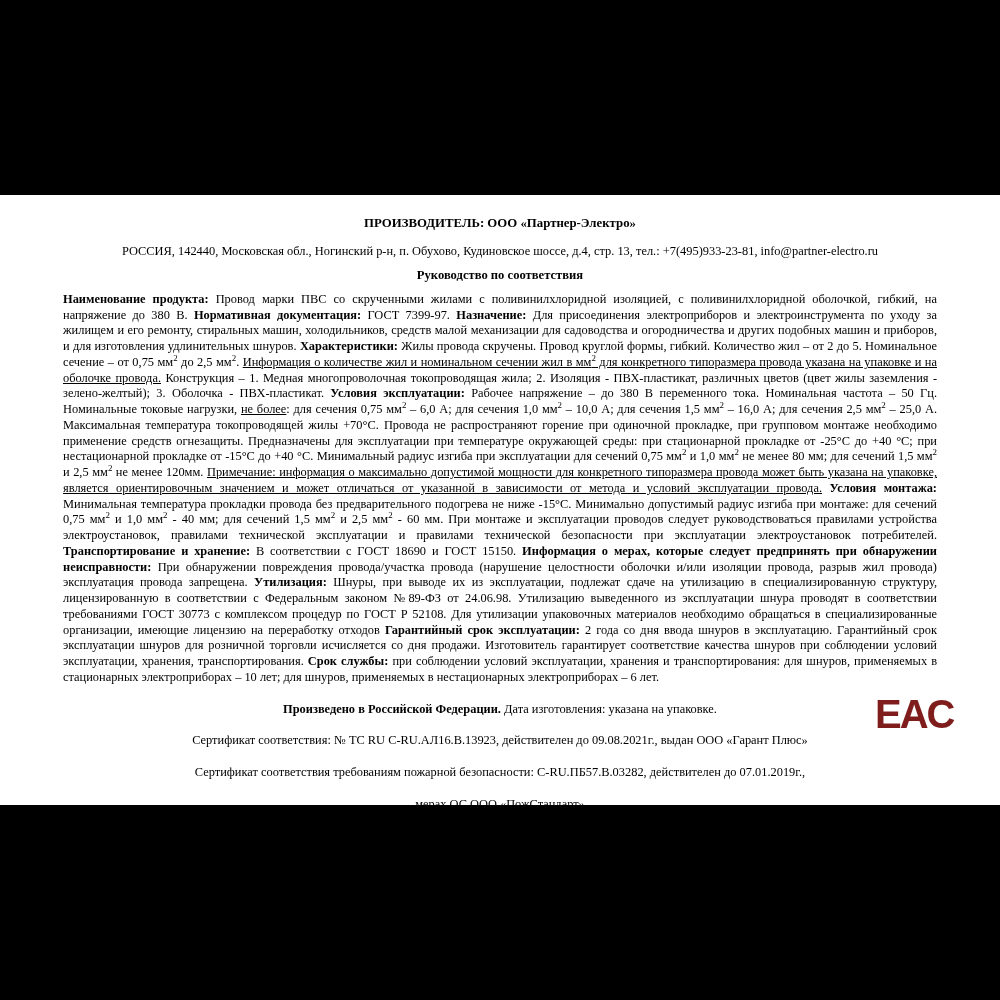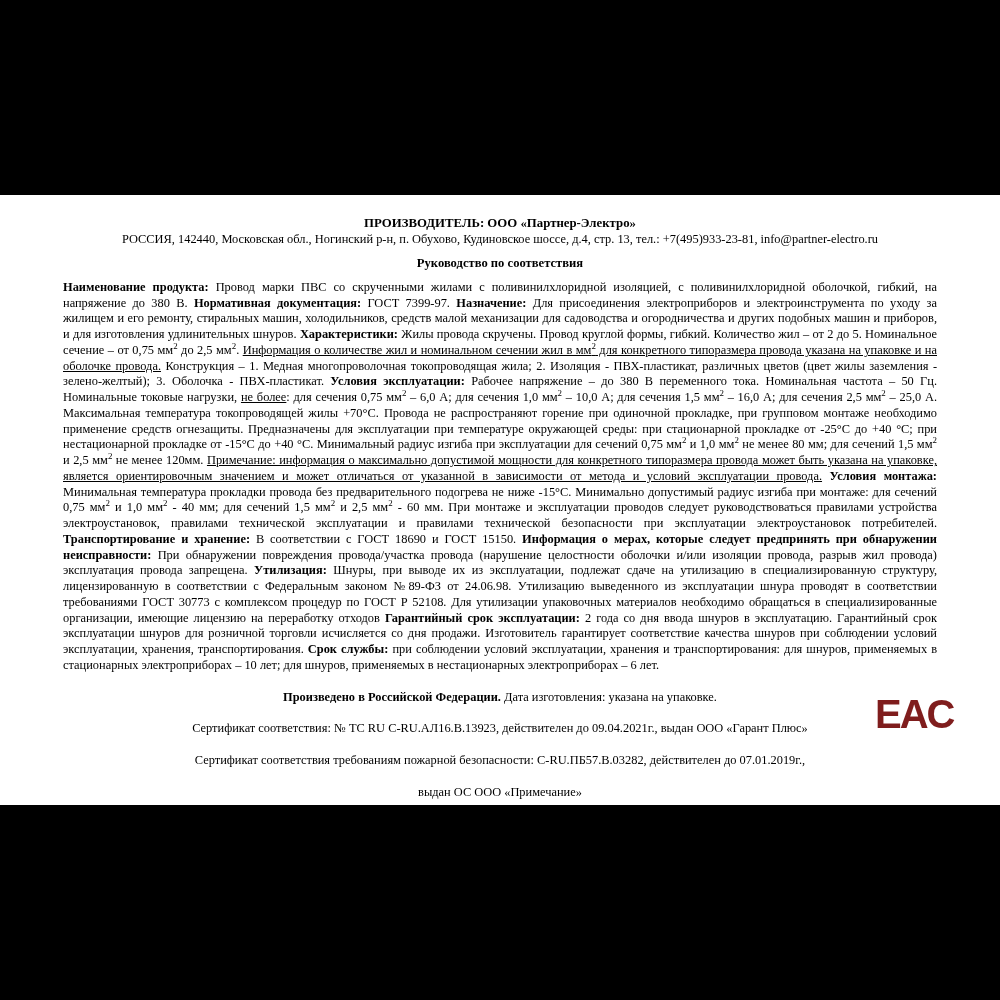--- a/index.html
+++ b/index.html
@@ -32,21 +32,21 @@
     font-size: 12.4px;
     line-height: 1.27;
     text-align: justify;
   }
   .b { font-weight: bold; }
   .u { text-decoration: underline; }
   .hdr-title {
     font-weight: bold;
     font-size: 12.8px;
     text-align: center;
-    margin-bottom: 1px;
+    margin-bottom: 13px;
   }
   .hdr-addr {
     text-align: center;
     font-size: 12.4px;
     margin-bottom: 8px;
   }
   .hdr-guide {
     text-align: center;
     font-weight: bold;
     font-size: 12.6px;
@@ -89,23 +89,23 @@
     <div class="hdr-title">ПРОИЗВОДИТЕЛЬ: ООО «Партнер-Электро»</div>
     <div class="hdr-addr">РОССИЯ, 142440, Московская обл., Ногинский р-н, п. Обухово, Кудиновское шоссе, д.4, стр. 13, тел.: +7(495)933-23-81, info@partner-electro.ru</div>
     <div class="hdr-guide">Руководство по соответствия</div>
 
     <div class="body-text">
       <p><span class="b">Наименование продукта:</span><span> Провод марки ПВС со скрученными жилами с поливинилхлоридной изоляцией, с поливинилхлоридной оболочкой, гибкий, на напряжение до 380 В. </span><span class="b">Нормативная документация:</span><span> ГОСТ 7399-97. </span><span class="b">Назначение:</span><span> Для присоединения электроприборов и электроинструмента по уходу за жилищем и его ремонту, стиральных машин, холодильников, средств малой механизации для садоводства и огородничества и других подобных машин и приборов, и для изготовления удлинительных шнуров. </span><span class="b">Характеристики:</span><span> Жилы провода скручены. Провод круглой формы, гибкий. Количество жил – от 2 до 5. Номинальное сечение – от 0,75 мм<sup>2</sup> до 2,5 мм<sup>2</sup>. </span><span class="u">Информация о количестве жил и номинальном сечении жил в мм<sup>2</sup> для конкретного типоразмера провода указана на упаковке и на оболочке провода.</span><span> Конструкция – 1. Медная многопроволочная токопроводящая жила; 2. Изоляция - ПВХ-пластикат, различных цветов (цвет жилы заземления - зелено-желтый); 3. Оболочка - ПВХ-пластикат. </span><span class="b">Условия эксплуатации:</span><span> Рабочее напряжение – до 380 В переменного тока. Номинальная частота – 50 Гц. Номинальные токовые нагрузки, </span><span class="u">не более</span><span>: для сечения 0,75 мм<sup>2</sup> – 6,0 А; для сечения 1,0 мм<sup>2</sup> – 10,0 А; для сечения 1,5 мм<sup>2</sup> – 16,0 А; для сечения 2,5 мм<sup>2</sup> – 25,0 А. Максимальная температура токопроводящей жилы +70°С. Провода не распространяют горение при одиночной прокладке, при групповом монтаже необходимо применение средств огнезащиты. Предназначены для эксплуатации при температуре окружающей среды: при стационарной прокладке от -25°С до +40 °С; при нестационарной прокладке от -15°С до +40 °С. Минимальный радиус изгиба при эксплуатации для сечений 0,75 мм<sup>2</sup> и 1,0 мм<sup>2</sup> не менее 80 мм; для сечений 1,5 мм<sup>2</sup> и 2,5 мм<sup>2</sup> не менее 120мм. </span><span class="u">Примечание: информация о максимально допустимой мощности для конкретного типоразмера провода может быть указана на упаковке, является ориентировочным значением и может отличаться от указанной в зависимости от метода и условий эксплуатации провода.</span><span> </span><span class="b">Условия монтажа:</span><span> Минимальная температура прокладки провода без предварительного подогрева не ниже -15°С. Минимально допустимый радиус изгиба при монтаже: для сечений 0,75 мм<sup>2</sup> и 1,0 мм<sup>2</sup> - 40 мм; для сечений 1,5 мм<sup>2</sup> и 2,5 мм<sup>2</sup> - 60 мм. При монтаже и эксплуатации проводов следует руководствоваться правилами устройства электроустановок, правилами технической эксплуатации и правилами технической безопасности при эксплуатации электроустановок потребителей. </span><span class="b">Транспортирование и хранение:</span><span> В соответствии с ГОСТ 18690 и ГОСТ 15150. </span><span class="b">Информация о мерах, которые следует предпринять при обнаружении неисправности:</span><span> При обнаружении повреждения провода/участка провода (нарушение целостности оболочки и/или изоляции провода, разрыв жил провода) эксплуатация провода запрещена. </span><span class="b">Утилизация:</span><span> Шнуры, при выводе их из эксплуатации, подлежат сдаче на утилизацию в специализированную структуру, лицензированную в соответствии с Федеральным законом №89-ФЗ от 24.06.98. Утилизацию выведенного из эксплуатации шнура проводят в соответствии требованиями ГОСТ 30773 с комплексом процедур по ГОСТ Р 52108. Для утилизации упаковочных материалов необходимо обращаться в специализированные организации, имеющие лицензию на переработку отходов </span><span class="b">Гарантийный срок эксплуатации:</span><span> 2 года со дня ввода шнуров в эксплуатацию. Гарантийный срок эксплуатации шнуров для розничной торговли исчисляется со дня продажи. Изготовитель гарантирует соответствие качества шнуров при соблюдении условий эксплуатации, хранения, транспортирования. </span><span class="b">Срок службы:</span><span> при соблюдении условий эксплуатации, хранения и транспортирования: для шнуров, применяемых в стационарных электроприборах – 10 лет; для шнуров, применяемых в нестационарных электроприборах – 6 лет.</span></p>
     </div>
 
     <div class="tail">
       <p><span class="b">Произведено в Российской Федерации.</span><span> Дата изготовления: указана на упаковке.</span></p>
-      <p>Сертификат соответствия: № ТС RU C-RU.АЛ16.В.13923, действителен до 09.04.2021г., выдан ООО «Гарант Плюс»</p>
+      <p>Сертификат соответствия: № ТС RU C-RU.АЛ16.В.13923, действителен до 09.08.2021г., выдан ООО «Гарант Плюс»</p>
       <p>Сертификат соответствия требованиям пожарной безопасности: C-RU.ПБ57.В.03282, действителен до 07.01.2019г.,</p>
-      <p>выдан ОС ООО «Примечание»</p>
+      <p>мерах ОС ООО «ПожСтандарт»</p>
     </div>
 
     <div class="eac-wrap">
       <div class="eac">EAC</div>
     </div>
 
   </div>
 </div>
 
 </body></html>

